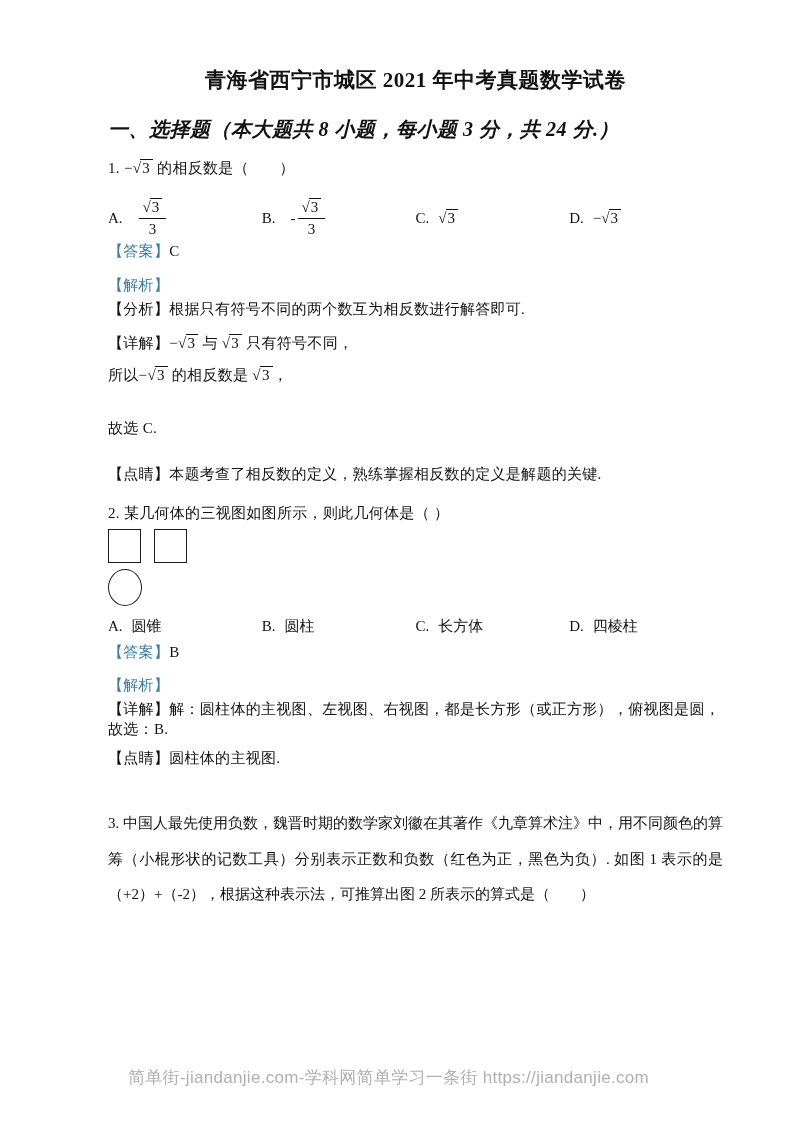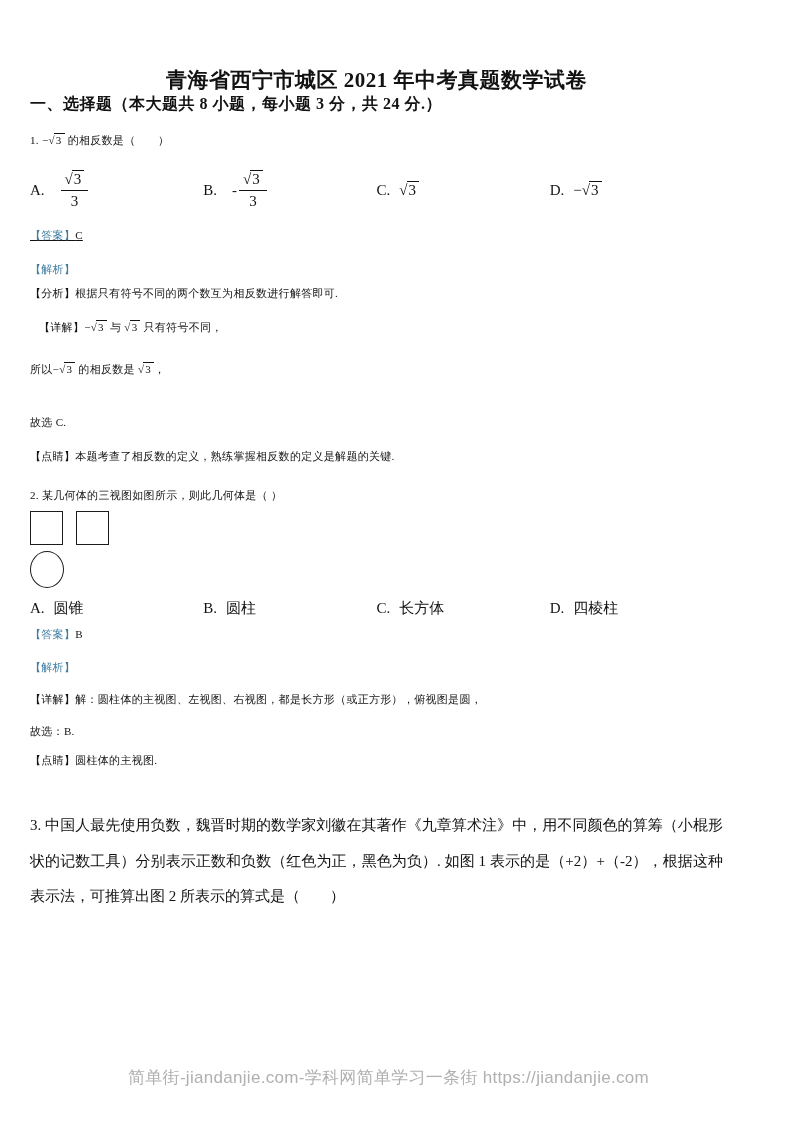--- a/index.html
+++ b/index.html
@@ -7,35 +7,37 @@
   .page {
     position: relative;
     width: 793px;
     height: 1122px;
     margin: 0 auto;
     background: #ffffff;
     font-family: "Liberation Serif", "DejaVu Serif", serif;
     color: #121212;
     overflow: hidden;
   }
-  .content { padding: 66px 70px 0 30px; }
+  .content { padding: 66px 70px 0 108px; }
 
   .doc-title {
     text-align: center;
     font-size: 21px;
     font-weight: bold;
     letter-spacing: 0.5px;
   }
   .section-heading {
-    font-size: 16px;
+    margin-top: 22px;
+    font-size: 20px;
     font-weight: bold;
     letter-spacing: 0.5px;
+    font-style: italic;
   }
   .para {
-    font-size: 11px;
+    font-size: 15px;
     line-height: 20px;
     letter-spacing: 0.3px;
   }
   .blue { color: var(--label-blue, #3e7ca1); }
 
   
   .sqrt { white-space: nowrap; display: inline-block; }
   .sqrt .rsign { display: inline-block; font-style: normal; }
   .sqrt .rad {
     display: inline-block;
@@ -125,41 +127,41 @@
         <span class="opt-label">C.</span>
         <span class="sqrt"><span class="rsign">√</span><span class="rad">3</span></span>
       </div>
       <div class="option">
         <span class="opt-label">D.</span>
         <span>−</span>
           <span class="sqrt"><span class="rsign">√</span><span class="rad">3</span></span>
       </div>
     </div>
 
-    <p class="para" style="margin-top:12px;text-decoration:underline;">
+    <p class="para" style="margin-top:0;">
       <span class="blue">【答案】</span><span>C</span>
     </p>
     <p class="para" style="margin-top:14px;">
       <span class="blue">【解析】</span>
     </p>
     <p class="para" style="margin-top:4px;">
       <span>【分析】</span><span>根据只有符号不同的两个数互为相反数进行解答即可.</span>
     </p>
-    <p class="para" style="margin-top:12px; line-height:25px;margin-left:9px;">
+    <p class="para" style="margin-top:12px; line-height:25px;">
       <span>【详解】</span><span>−</span><span class="sqrt"><span class="rsign">√</span><span class="rad">3</span></span><span> 与</span>
       <span class="sqrt"><span class="rsign">√</span><span class="rad">3</span></span><span> 只有符号不同，</span>
     </p>
-    <p class="para" style="margin-top:17px; line-height:25px;">
+    <p class="para" style="margin-top:7px; line-height:25px;">
       <span>所以</span><span>−</span><span class="sqrt"><span class="rsign">√</span><span class="rad">3</span></span><span> 的相反数是</span>
       <span class="sqrt"><span class="rsign">√</span><span class="rad">3</span></span><span>，</span>
     </p>
     <p class="para" style="margin-top:30px;">
       <span>故选 C.</span>
     </p>
-    <p class="para" style="margin-top:14px;">
+    <p class="para" style="margin-top:26px;">
       <span>【点睛】</span><span>本题考查了相反数的定义，熟练掌握相反数的定义是解题的关键.</span>
     </p>
 
     <p class="para" style="margin-top:19px;">
       <span>2. 某几何体的三视图如图所示，则此几何体是（ ）</span>
     </p>
 
     <div>
       <div class="squares-row" style="margin-top:6px;">
         <div class="view-square"></div>
@@ -186,24 +188,24 @@
           <span>四棱柱</span>
       </div>
     </div>
 
     <p class="para" style="margin-top:6px;">
       <span class="blue">【答案】</span><span>B</span>
     </p>
     <p class="para" style="margin-top:13px;">
       <span class="blue">【解析】</span>
     </p>
-    <p class="para" style="margin-top:12px;">
+    <p class="para" style="margin-top:4px;">
       <span>【详解】</span><span>解：圆柱体的主视图、左视图、右视图，都是长方形（或正方形），俯视图是圆，</span>
     </p>
-    <p class="para" style="margin-top:12px;">
+    <p class="para" style="">
       <span>故选：B.</span>
     </p>
     <p class="para" style="margin-top:9px;">
       <span>【点睛】</span><span>圆柱体的主视图.</span>
     </p>
 
     <p class="q3-para" style="margin-top:38px;">3. 中国人最先使用负数，魏晋时期的数学家刘徽在其著作《九章算术注》中，用不同颜色的算筹（小棍形状的记数工具）分别表示正数和负数（红色为正，黑色为负）. 如图 1 表示的是（+2）+（-2），根据这种表示法，可推算出图 2 所表示的算式是（　　）</p>
 
   </div>
 

